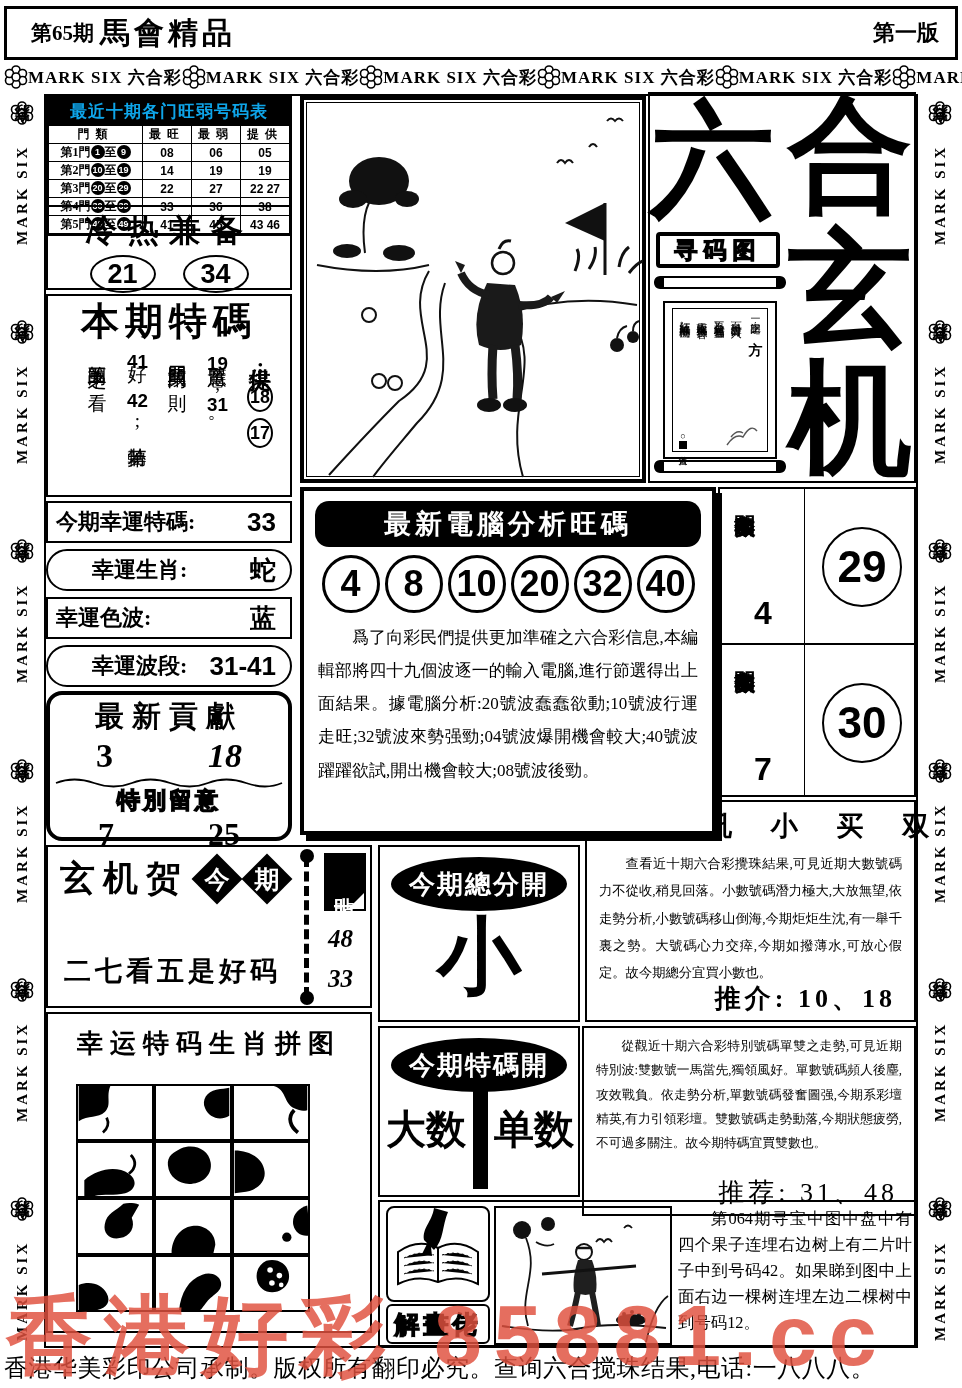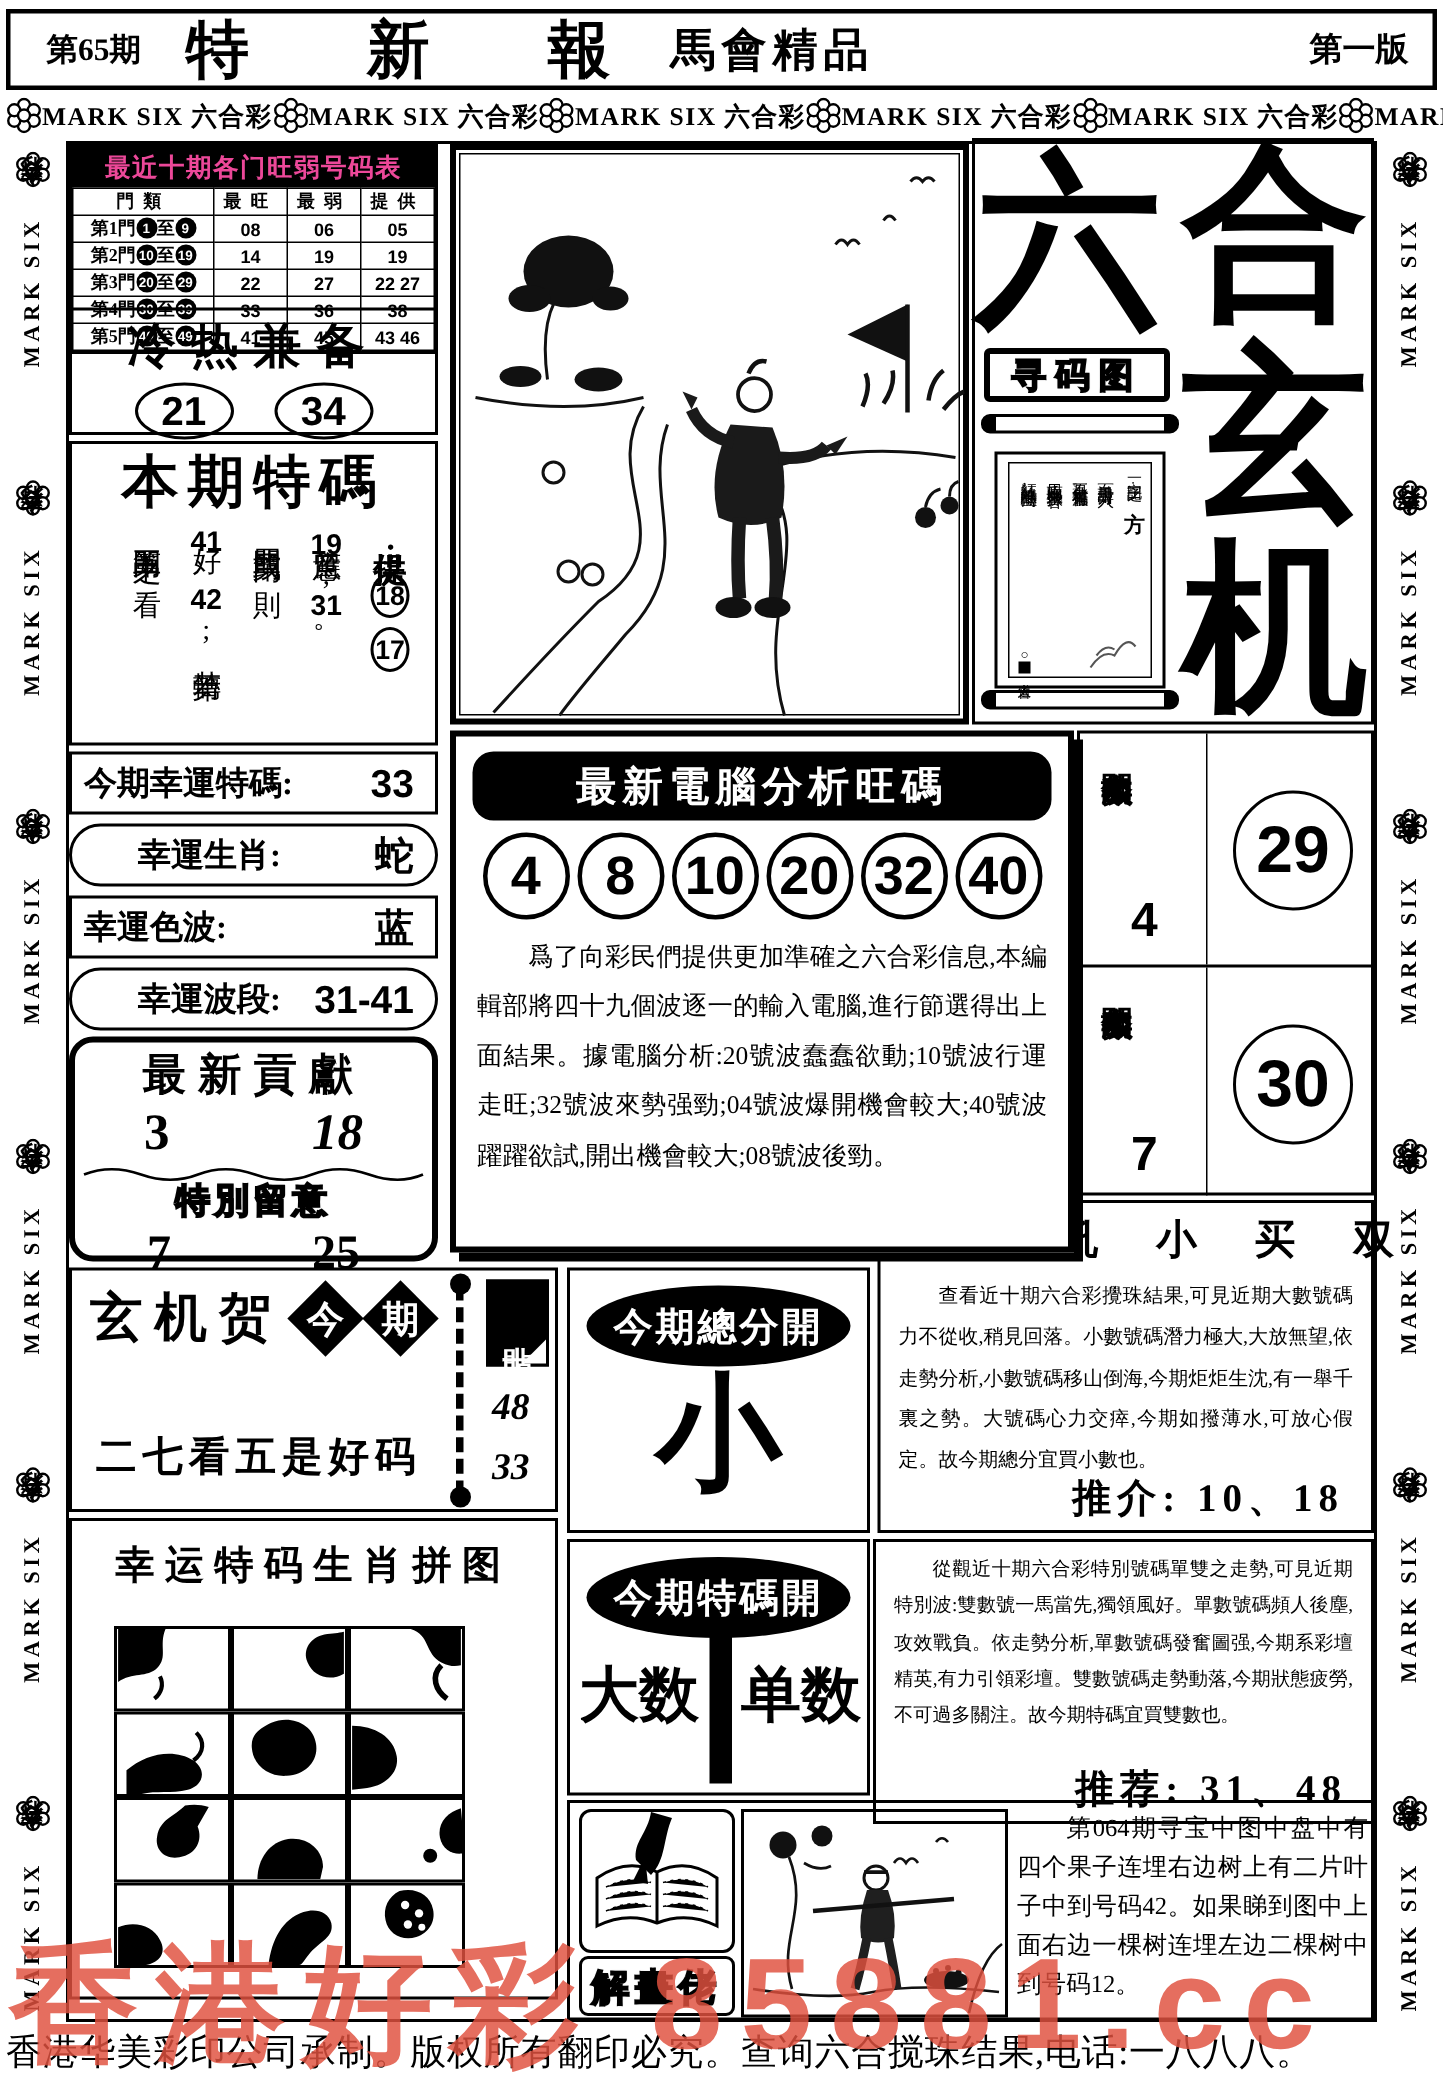--- a/index.html
+++ b/index.html
@@ -26,21 +26,21 @@
   .rail { top:95px; width:44px; height:1252px; display:flex; flex-direction:column;
           align-items:center; justify-content:space-between; padding:6px 0; }
   .rail-left { left:0; } .rail-right { left:918px; }
   .rail-unit { display:flex; flex-direction:column; align-items:center; gap:4px; }
   .rail-text { writing-mode:vertical-rl; transform:rotate(180deg); font-size:15px;
                font-weight:bold; letter-spacing:3px; white-space:nowrap; }
   .content-frame { left:44px; top:94px; width:874px; height:1254px; border:2px solid #000; }
 
   
   .hot-table { left:46px; top:96px; width:246px; border:2px solid #000; background:#fff; }
-  .ht-title { background:#000; color:#ec4899; font-size:17px; font-weight:bold; text-align:center;
+  .ht-title { background:#000; color:#0ea5e9; font-size:17px; font-weight:bold; text-align:center;
               letter-spacing:1px; padding:2px 0; }
   .ht-grid { width:100%; border-collapse:collapse; }
   .ht-grid th, .ht-grid td { border:1px solid #000; font-size:12px; text-align:center; padding:0; height:15px; }
   .ht-grid th { font-weight:bold; letter-spacing:6px; }
   .ht-door { font-weight:bold; white-space:nowrap; }
   .bdot { display:inline-block; min-width:14px; height:14px; border-radius:8px; background:#000;
           color:#fff; font-size:9px; line-height:14px; text-align:center;
           font-family:"Liberation Sans", sans-serif; padding:0 1px; vertical-align:1px; }
   .num { font-family:"Liberation Sans", sans-serif; font-weight:bold; }
 
@@ -167,21 +167,21 @@
   .badge { margin:10px auto 0; width:176px; height:54px; background:#000; border-radius:50%;
            display:flex; align-items:center; justify-content:center; color:#fff;
            font-size:26px; font-weight:bold; letter-spacing:2px; }
   .to-result { text-align:center; font-size:84px; font-weight:bold; line-height:1.1; }
   .so-bar { position:absolute; left:93px; top:36px; bottom:6px; width:15px; background:#000; }
   .so-left { position:absolute; left:6px; top:74px; font-size:40px; font-weight:bold; }
   .so-right { position:absolute; left:114px; top:74px; font-size:40px; font-weight:bold; }
 
   .odd-even { left:582px; top:1026px; width:334px; height:190px; border:2px solid #000; }
   .oe-body { padding:6px 12px 0; font-size:12.8px; line-height:1.9; text-align:justify; text-indent:2em; }
-  .oe-rec { position:absolute; right:16px; bottom:4px; font-size:26px; font-weight:bold; letter-spacing:4px; }
+  .oe-rec { position:absolute; right:16px; bottom:4px; font-size:26px; font-weight:normal; letter-spacing:4px; }
 
   
   .strip { left:378px; top:1200px; width:538px; height:147px; border:2px solid #000; }
   .book-box { position:absolute; left:6px; top:4px; width:104px; height:96px; border:2px solid #000; border-radius:8px; }
   .book-label { position:absolute; left:6px; top:102px; width:104px; height:40px; border:2px solid #000;
                 border-radius:6px; display:flex; align-items:center; justify-content:center;
                 font-size:25px; font-weight:bold; letter-spacing:4px;
                 color:#fff; -webkit-text-stroke:1.2px #000; text-shadow:0 0 1px #000; }
   .farmer-box { position:absolute; left:114px; top:4px; width:178px; height:139px; border:2px solid #000; }
   .treasure { position:absolute; left:298px; top:4px; width:234px; font-size:16.4px; line-height:1.58;
@@ -208,21 +208,20 @@
             <circle cx="5.5" cy="15.5" r="4"></circle>
             <circle cx="5.5" cy="8.5" r="4"></circle>
           <circle cx="12" cy="12" r="4"></circle>
         </g>
       </symbol>
     </defs>
   </svg>
 
   <div class="abs masthead">
     <span class="mh-issue">第65期</span>
-    <span class="mh-title">特 新 報</span>
     <span class="mh-sub">馬會精品</span>
     <span class="mh-ed">第一版</span>
   </div>
 
   <div class="abs marquee">
     <svg class="fl">
         <use href="#flower"></use>
       </svg>
     <span class="mq-text">MARK SIX 六合彩</span>
     <svg class="fl">

